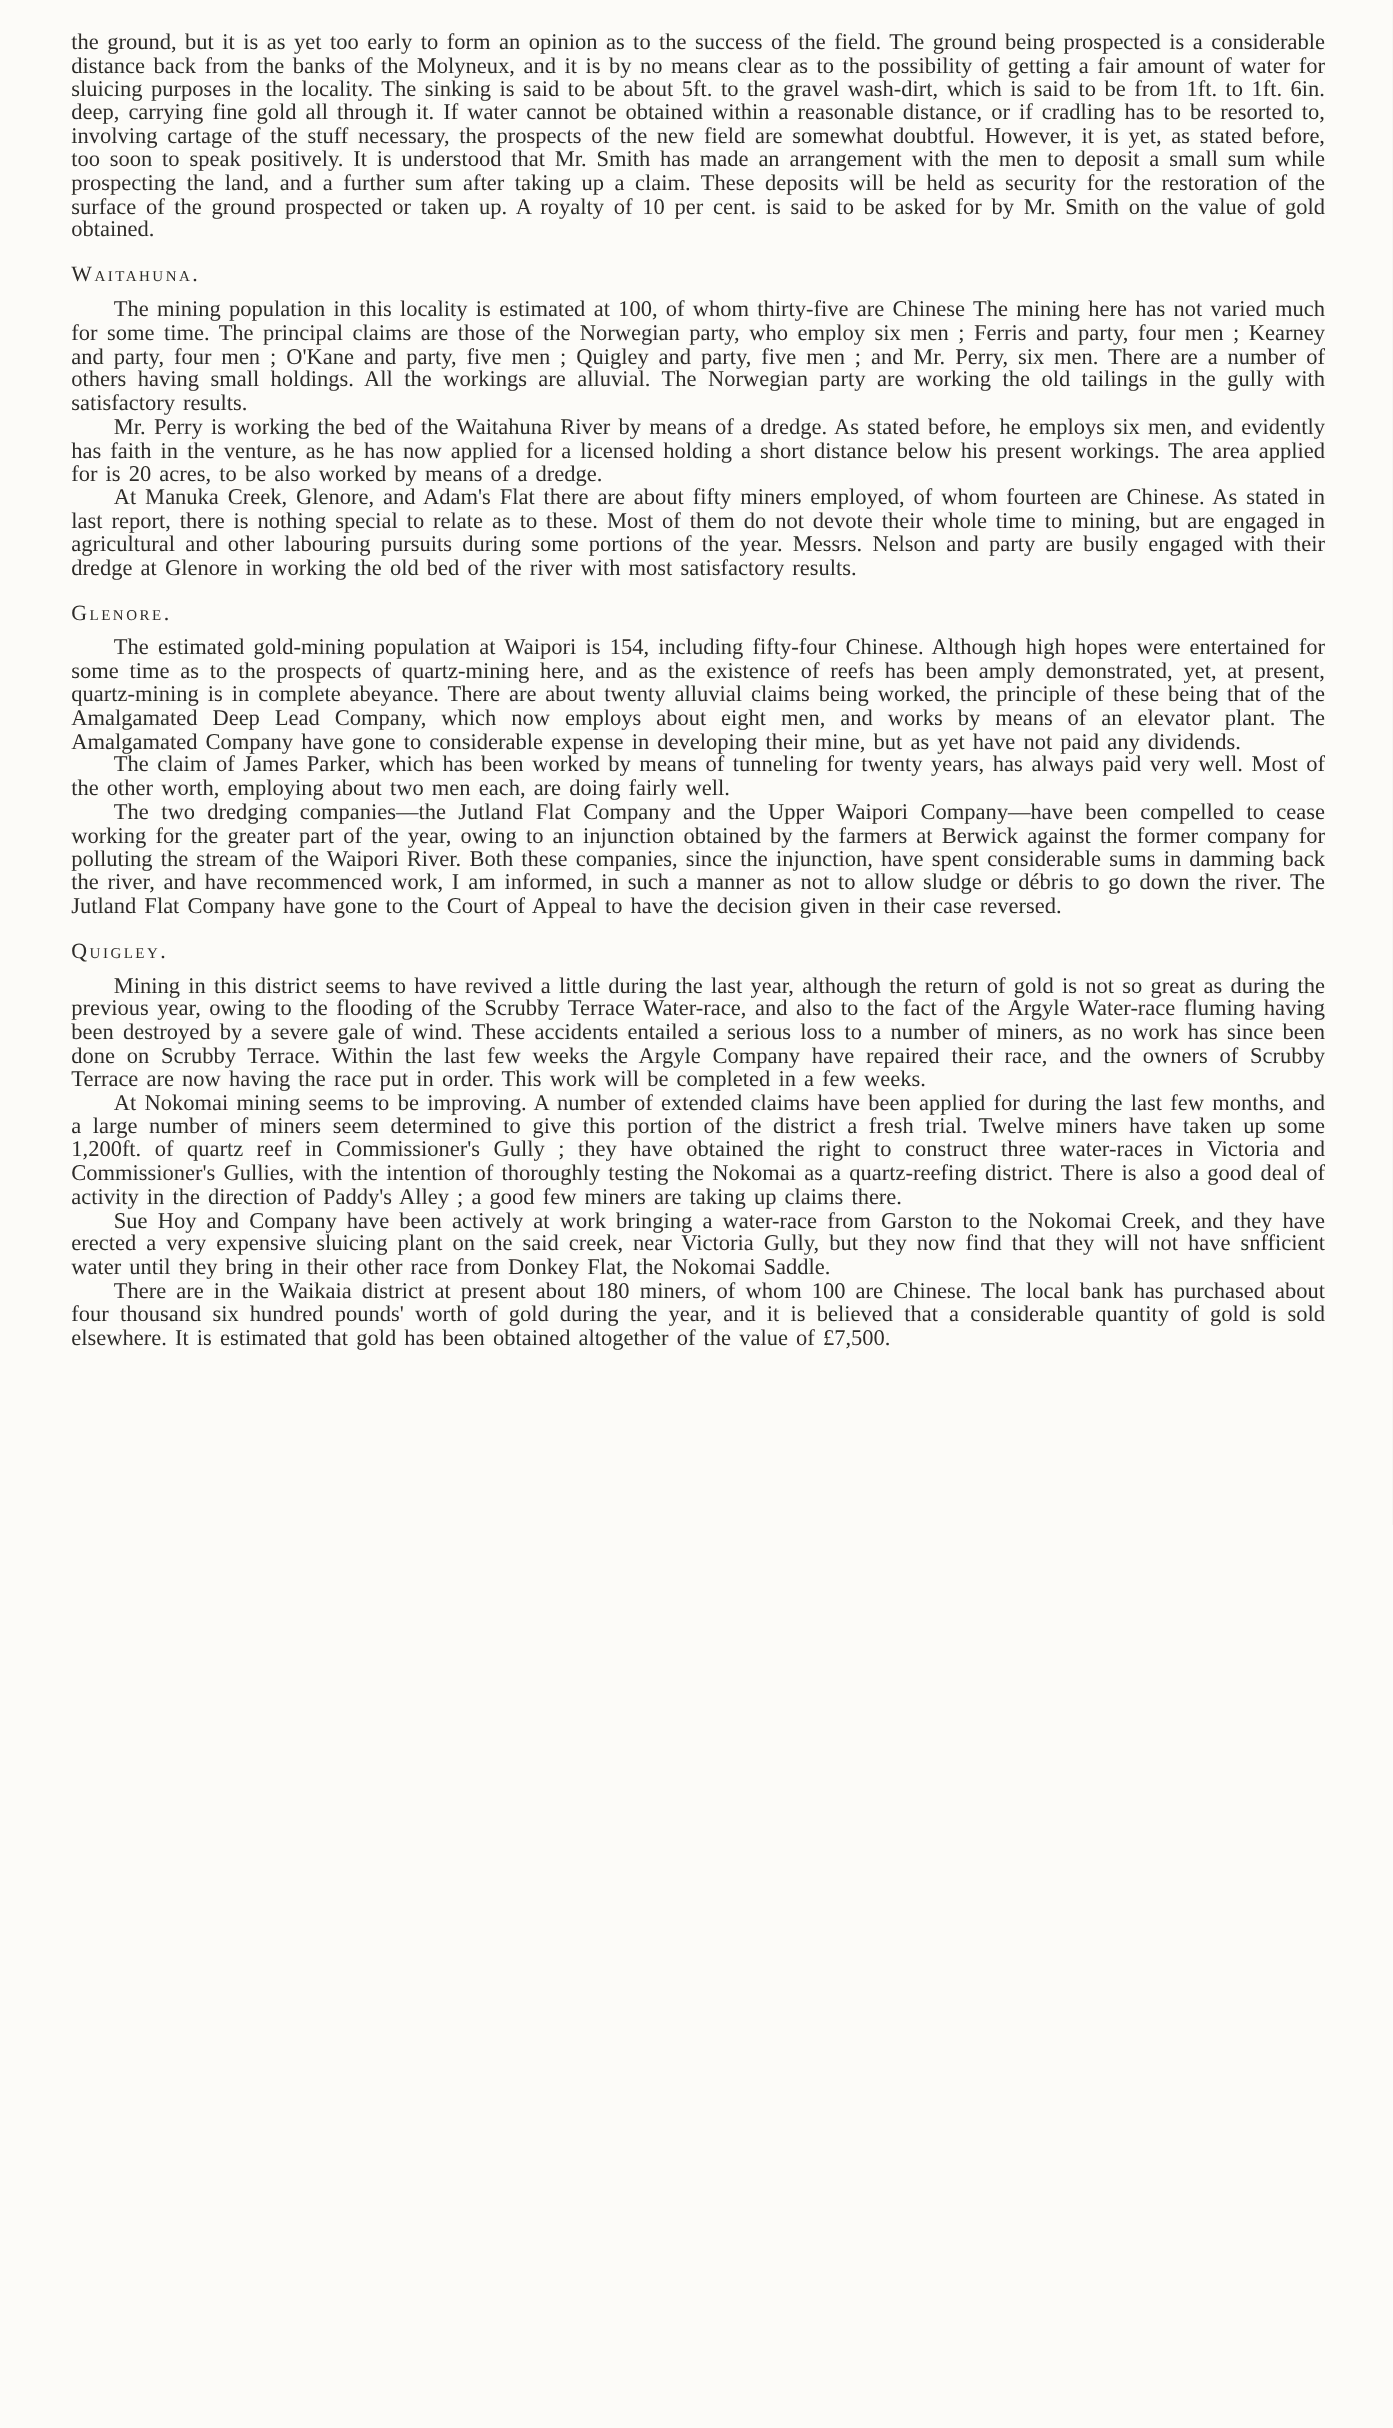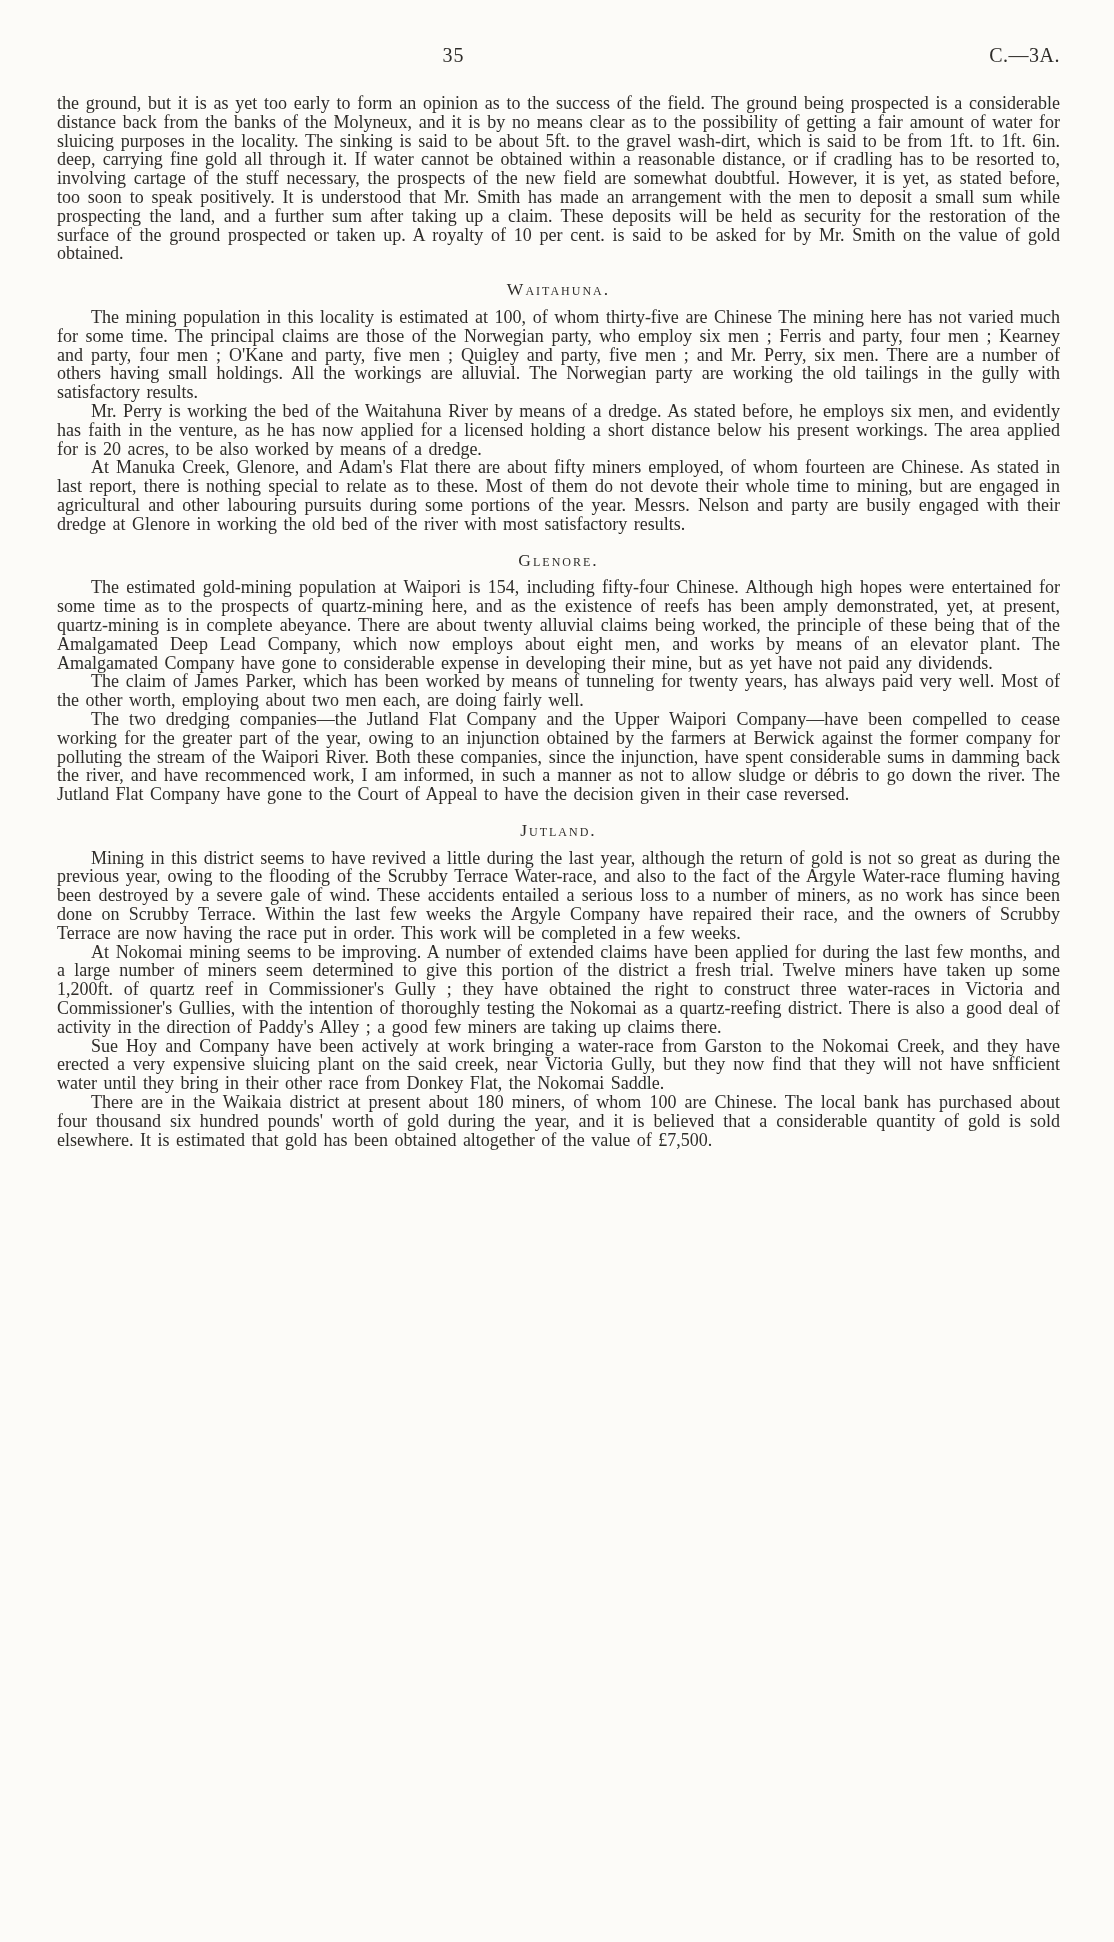--- a/index.html
+++ b/index.html
@@ -46,54 +46,49 @@
   }
 
   .para { text-indent: 34px; }
   .para.no-indent { text-indent: 0; }
 
   .section-heading {
     font-size: 17.5px;
     font-weight: normal;
     font-variant: small-caps;
     letter-spacing: 2px;
-    text-align: center;
     margin: 17px 0 9px 0;
   }
 </style>
 </head>
 <body>
 
 <div class="page">
 
-  <header class="page-header">
-    <span class="page-number">35</span>
-    <span class="doc-ref">C.—3A.</span>
-  </header>
 
   <main class="page-body">
 
     <p class="para no-indent">the ground, but it is as yet too early to form an opinion as to the success of the field.  The ground being prospected is a considerable distance back from the banks of the Molyneux, and it is by no means clear as to the possibility of getting a fair amount of water for sluicing purposes in the locality. The sinking is said to be about 5ft. to the gravel wash-dirt, which is said to be from 1ft. to 1ft. 6in. deep, carrying fine gold all through it.  If water cannot be obtained within a reasonable distance, or if cradling has to be resorted to, involving cartage of the stuff necessary, the prospects of the new field are somewhat doubtful.  However, it is yet, as stated before, too soon to speak positively. It is understood that Mr. Smith has made an arrangement with the men to deposit a small sum while prospecting the land, and a further sum after taking up a claim.  These deposits will be held as security for the restoration of the surface of the ground prospected or taken up.  A royalty of 10 per cent. is said to be asked for by Mr. Smith on the value of gold obtained.</p>
 
     <section>
       <h2 class="section-heading">Waitahuna.</h2>
       <p class="para">The mining population in this locality is estimated at 100, of whom thirty-five are Chinese The mining here has not varied much for some time.  The principal claims are those of the Norwegian party, who employ six men ; Ferris and party, four men ; Kearney and party, four men ; O'Kane and party, five men ; Quigley and party, five men ; and Mr. Perry, six men.  There are a number of others having small holdings.  All the workings are alluvial.  The Norwegian party are working the old tailings in the gully with satisfactory results.</p>
       <p class="para">Mr. Perry is working the bed of the Waitahuna River by means of a dredge.  As stated before, he employs six men, and evidently has faith in the venture, as he has now applied for a licensed holding a short distance below his present workings.  The area applied for is 20 acres, to be also worked by means of a dredge.</p>
       <p class="para">At Manuka Creek, Glenore, and Adam's Flat there are about fifty miners employed, of whom fourteen are Chinese.  As stated in last report, there is nothing special to relate as to these.  Most of them do not devote their whole time to mining, but are engaged in agricultural and other labouring pursuits during some portions of the year.  Messrs. Nelson and party are busily engaged with their dredge at Glenore in working the old bed of the river with most satisfactory results.</p>
     </section>
 
     <section>
       <h2 class="section-heading">Glenore.</h2>
       <p class="para">The estimated gold-mining population at Waipori is 154, including fifty-four Chinese.  Although high hopes were entertained for some time as to the prospects of quartz-mining here, and as the existence of reefs has been amply demonstrated, yet, at present, quartz-mining is in complete abeyance.  There are about twenty alluvial claims being worked, the principle of these being that of the Amalgamated Deep Lead Company, which now employs about eight men, and works by means of an elevator plant.  The Amalgamated Company have gone to considerable expense in developing their mine, but as yet have not paid any dividends.</p>
       <p class="para">The claim of James Parker, which has been worked by means of tunneling for twenty years, has always paid very well.  Most of the other worth, employing about two men each, are doing fairly well.</p>
       <p class="para">The two dredging companies—the Jutland Flat Company and the Upper Waipori Company—have been compelled to cease working for the greater part of the year, owing to an injunction obtained by the farmers at Berwick against the former company for polluting the stream of the Waipori River.  Both these companies, since the injunction, have spent considerable sums in damming back the river, and have recommenced work, I am informed, in such a manner as not to allow sludge or débris to go down the river.  The Jutland Flat Company have gone to the Court of Appeal to have the decision given in their case reversed.</p>
     </section>
 
     <section>
-      <h2 class="section-heading">Jutland.</h2>
+      <h2 class="section-heading">Quigley.</h2>
       <p class="para">Mining in this district seems to have revived a little during the last year, although the return of gold is not so great as during the previous year, owing to the flooding of the Scrubby Terrace Water-race, and also to the fact of the Argyle Water-race fluming having been destroyed by a severe gale of wind.  These accidents entailed a serious loss to a number of miners, as no work has since been done on Scrubby Terrace.  Within the last few weeks the Argyle Company have repaired their race, and the owners of Scrubby Terrace are now having the race put in order.  This work will be completed in a few weeks.</p>
       <p class="para">At Nokomai mining seems to be improving.  A number of extended claims have been applied for during the last few months, and a large number of miners seem determined to give this portion of the district a fresh trial.  Twelve miners have taken up some 1,200ft. of quartz reef in Commissioner's Gully ; they have obtained the right to construct three water-races in Victoria and Commissioner's Gullies, with the intention of thoroughly testing the Nokomai as a quartz-reefing district.  There is also a good deal of activity in the direction of Paddy's Alley ; a good few miners are taking up claims there.</p>
       <p class="para">Sue Hoy and Company have been actively at work bringing a water-race from Garston to the Nokomai Creek, and they have erected a very expensive sluicing plant on the said creek, near Victoria Gully, but they now find that they will not have snfficient water until they bring in their other race from Donkey Flat, the Nokomai Saddle.</p>
       <p class="para">There are in the Waikaia district at present about 180 miners, of whom 100 are Chinese.  The local bank has purchased about four thousand six hundred pounds' worth of gold during the year, and it is believed that a considerable quantity of gold is sold elsewhere.  It is estimated that gold has been obtained altogether of the value of £7,500.</p>
     </section>
 
   </main>
 
 </div>
 

